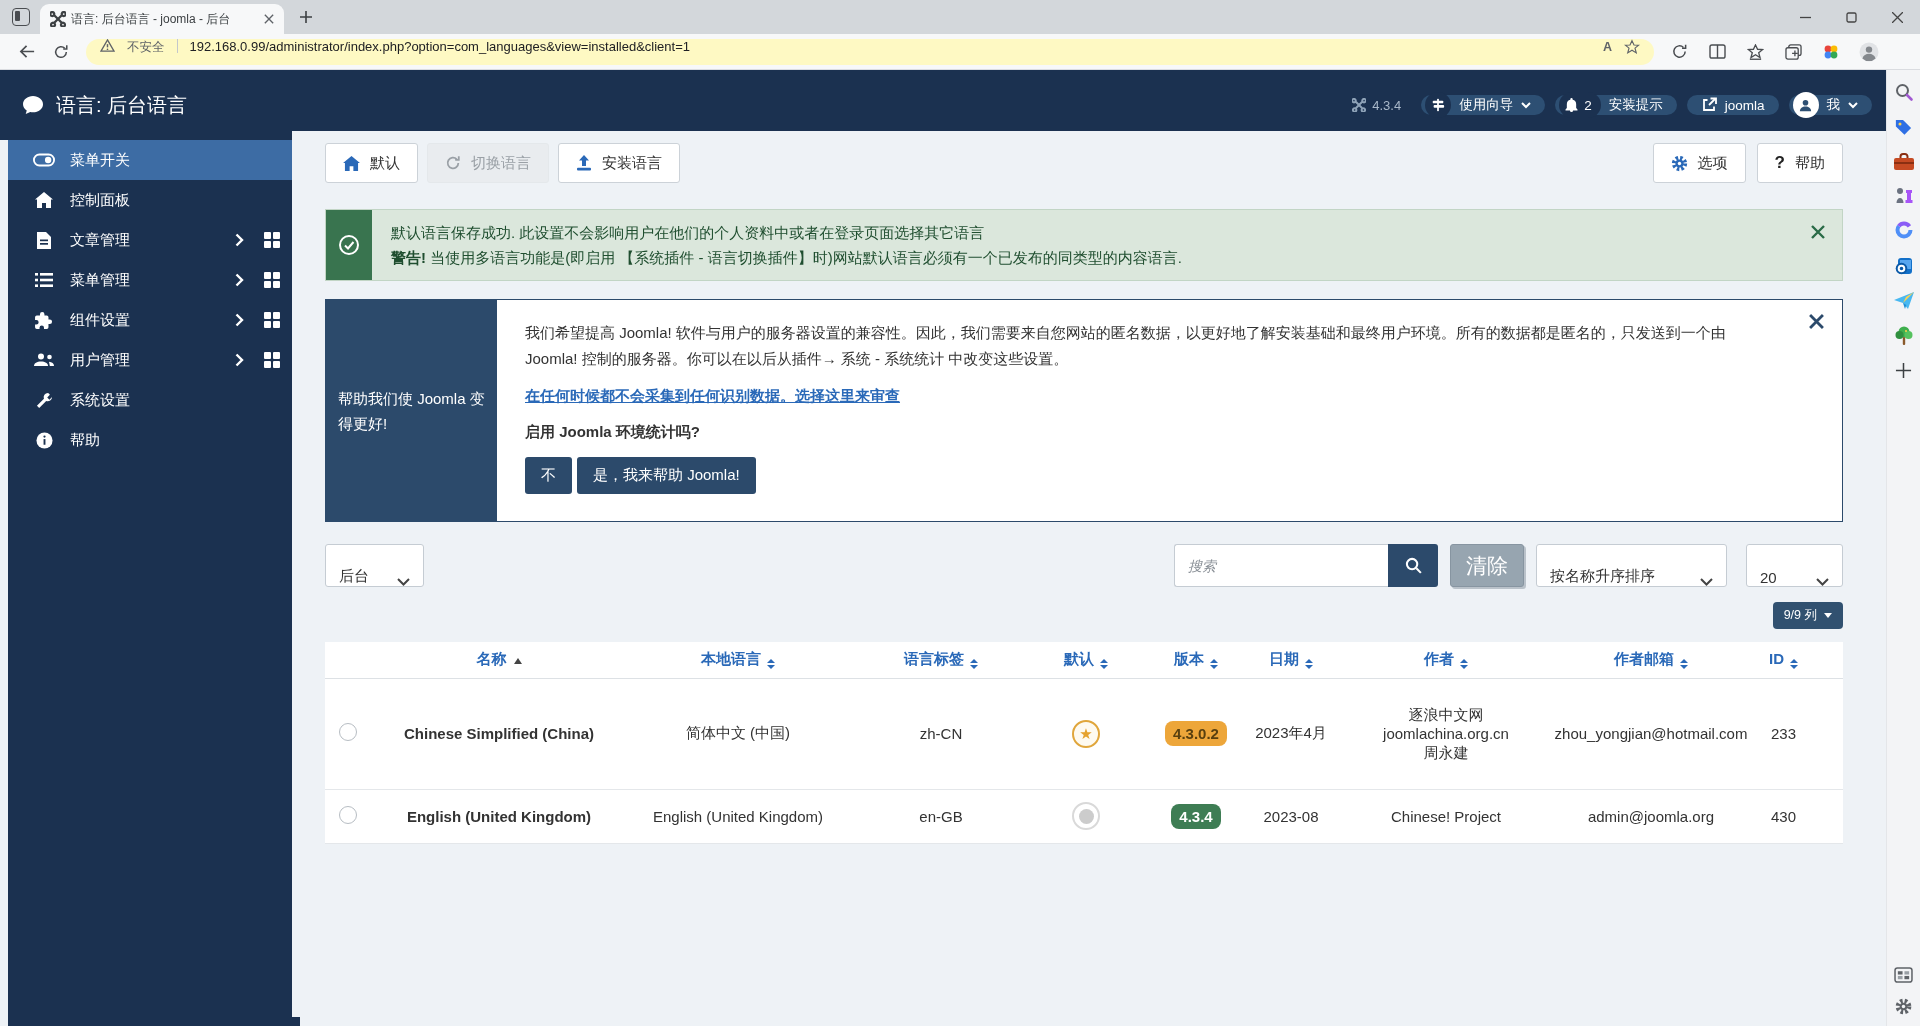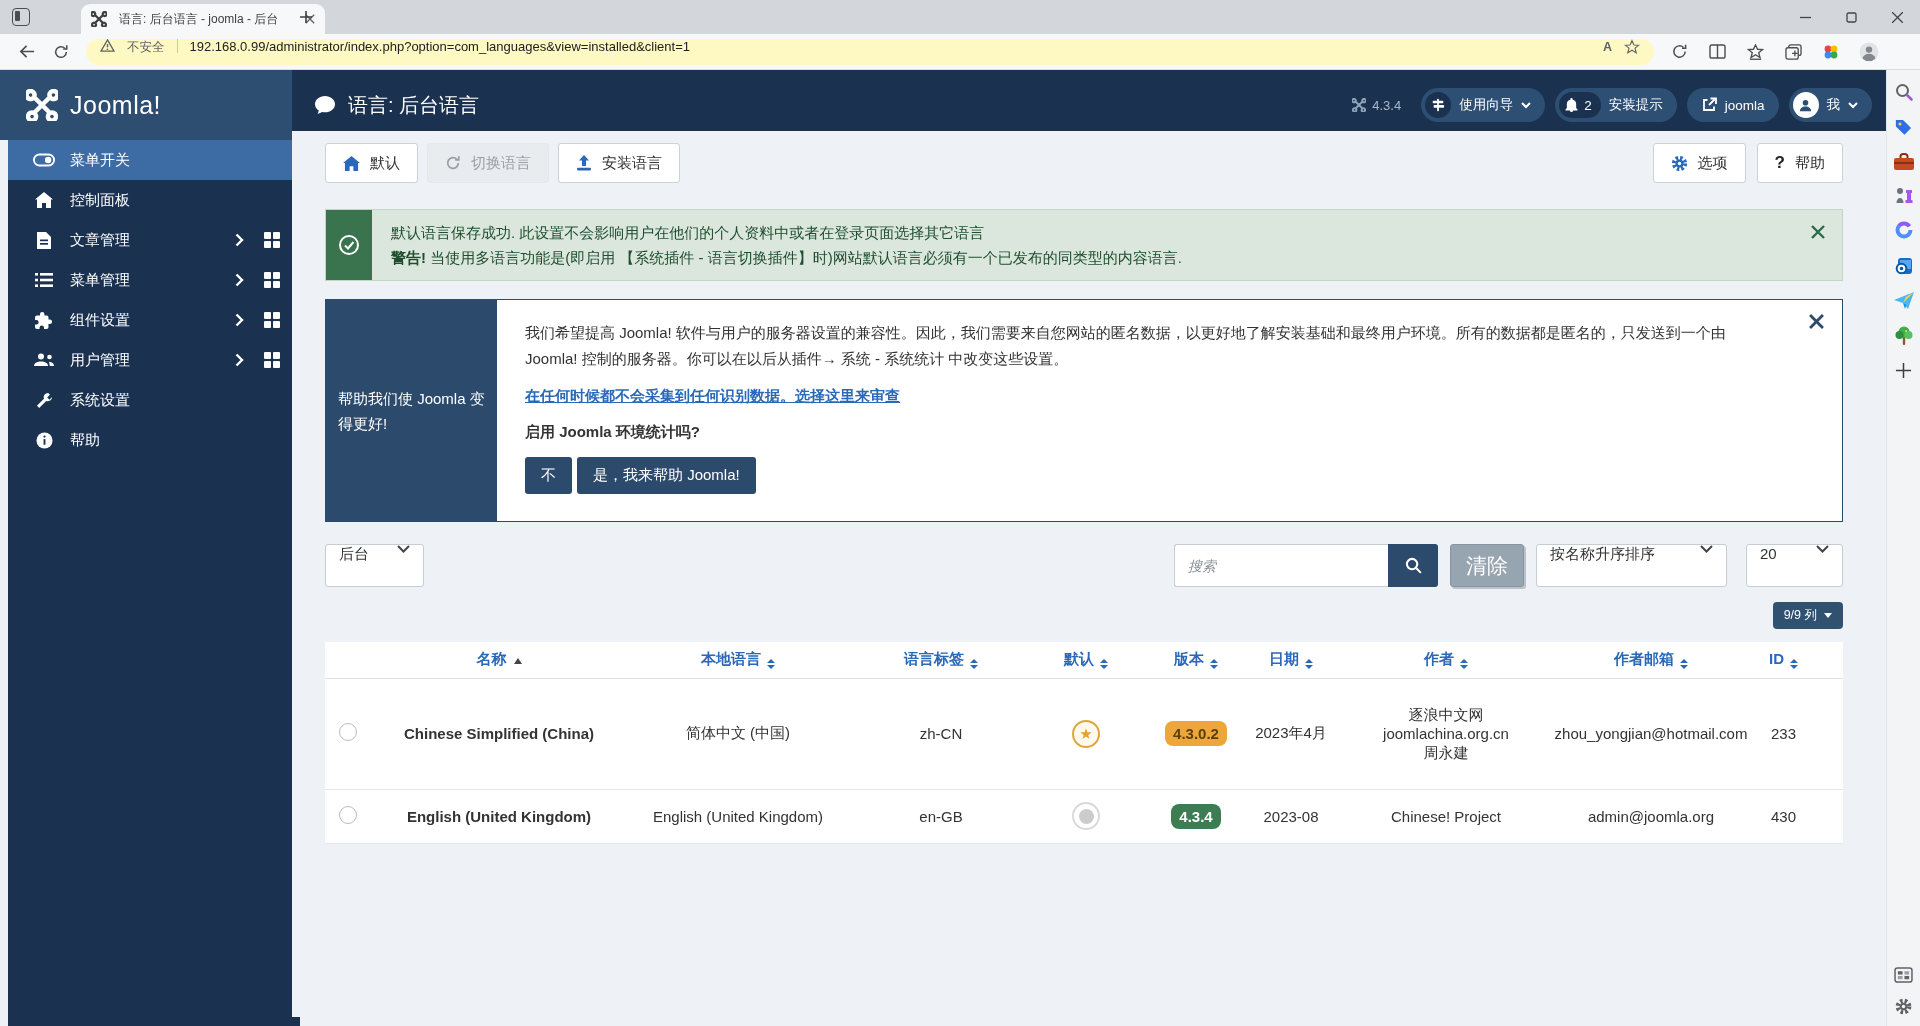--- a/index.html
+++ b/index.html
@@ -3,21 +3,21 @@
 <meta charset="utf-8">
 <style>
   * { margin:0; padding:0; box-sizing:border-box; }
   body { font-family:"Liberation Sans","DejaVu Sans",sans-serif; background:#fff; }
   .screen { position:relative; width:1920px; height:1026px; overflow:hidden; background:#eef2f6; }
 
   
   .tabbar { position:absolute; top:0; left:0; width:1920px; height:34px; background:#d3d7db; }
   .ws-ico { position:absolute; left:12px; top:8px; width:18px; height:18px; border:1.6px solid #4a4d51; border-radius:4px; }
   .ws-ico::after { content:""; position:absolute; left:2px; top:2px; width:5px; height:10px; background:#4a4d51; border-radius:1px; }
-  .tab { position:absolute; left:40px; bottom:0; width:244px; height:30px; background:#f7f8f9; border-radius:9px 9px 0 0; display:flex; align-items:center; gap:12px; padding:0 10px;margin-left:41px; }
+  .tab { position:absolute; left:40px; bottom:0; width:244px; height:30px; background:#f7f8f9; border-radius:9px 9px 0 0; display:flex; align-items:center; gap:5px; padding:0 10px; }
   .tab-title { flex:1; font-size:12px; color:#3c4043; white-space:nowrap; overflow:hidden; }
   .newtab { position:absolute; left:296px; top:7px; width:20px; height:20px; display:flex; align-items:center; justify-content:center; }
   .winctl { position:absolute; right:0; top:0; height:34px; display:flex; }
   .winbtn { width:46px; height:34px; display:flex; align-items:center; justify-content:center; }
 
   .toolbar { position:absolute; top:34px; left:0; width:1920px; height:36px; background:#f7f8f9; border-bottom:1px solid #dadce0; display:flex; align-items:center; padding:0 10px; }
   .navbtn { width:34px; height:30px; display:flex; align-items:center; justify-content:center; flex:0 0 auto; }
   .addr { flex:1; height:26px; margin:0 8px; background:#fef9c3; border-radius:13px; display:flex; align-items:flex-start; gap:12px; padding:0 14px; min-width:0; }
   .sec-label { font-size:12.5px; color:#5f6368; white-space:nowrap; }
   .addr-div { width:1px; height:14px; background:#c3c7cb; }
@@ -30,21 +30,21 @@
   .strip-bottom { margin-top:auto; display:flex; flex-direction:column; gap:14px; align-items:center; }
 
   
   .admin-header { position:absolute; top:70px; left:0; width:1886px; height:70px; background:#1b3150; display:flex; }
   .logo-zone { width:292px; height:70px; background:#2d4d71; display:flex; align-items:center; padding-left:26px; gap:12px; flex:0 0 auto; }
   .brand { color:#fff; font-size:25px; letter-spacing:.5px; }
   .header-main { flex:1; display:flex; padding:0 14px 0 22px; min-width:0; }
   .page-title { color:#fff; font-size:20px; display:flex; align-items:center; gap:12px; white-space:nowrap; }
   .header-right { margin-left:auto; display:flex; align-items:center; gap:10px; }
   .version { display:flex; align-items:center; gap:6px; color:#a9b8c9; font-size:13px; margin-right:10px; }
-  .pill { height:34px; background:#2d4f73; border-radius:17px; display:flex; align-items:center; gap:8px; padding:0 14px 0 4px; color:#fff; font-size:13.5px; white-space:nowrap; }
+  .pill { height:20px; background:#2d4f73; border-radius:17px; display:flex; align-items:center; gap:8px; padding:0 14px 0 4px; color:#fff; font-size:13.5px; white-space:nowrap; }
   .pill.simple { padding:0 14px; }
   .pill-circle { width:26px; height:26px; border-radius:50%; background:#1b3150; display:flex; align-items:center; justify-content:center; flex:0 0 auto; }
   .pill-circle.light { background:#fff; }
   .pill-dark { height:26px; border-radius:13px; background:#1b3150; display:flex; align-items:center; gap:6px; padding:0 9px 0 6px; }
 
   
   .sidebar { position:absolute; top:140px; left:8px; width:292px; height:886px; background:#1b3150; }
   .side-item { height:40px; display:flex; align-items:center; gap:14px; padding:0 20px 0 24px; color:#fff; font-size:15px; cursor:default; }
   .side-item.active { background:#3d6ca4; }
   .side-icon { width:24px; display:flex; justify-content:center; flex:0 0 auto; }
@@ -72,21 +72,21 @@
   .stats-side { width:171px; background:#2c4a6b; color:#fff; font-size:15px; line-height:25px; display:flex; align-items:center; padding:0 12px 0 12px; flex:0 0 auto; }
   .stats-main { flex:1; position:relative; padding:20px 64px 0 28px; font-size:15px; color:#333; }
   .stats-para { line-height:26px; }
   .stats-link { display:inline-block; margin-top:15px; color:#2a69b8; font-weight:bold; text-decoration:underline; cursor:pointer; }
   .stats-q { margin-top:17px; font-weight:bold; }
   .stats-btns { margin-top:15px; display:flex; gap:5px; }
   .btn-navy { background:#2c4a6b; color:#fff; border:none; border-radius:3px; height:37px; display:inline-flex; align-items:center; padding:0 16px; font-size:15px; cursor:pointer; }
   .stats-close { position:absolute; top:14px; right:18px; cursor:pointer; }
 
   .filter-row { margin-top:22px; display:flex; align-items:center; }
-  .sel { height:43px; background:#fff; border:1px solid #c5ccd3; border-radius:3px; display:inline-flex; align-items:flex-start; justify-content:space-between; padding:0 13px; font-size:15px; color:#333; cursor:pointer; }
+  .sel { height:43px; background:#fff; border:1px solid #c5ccd3; border-radius:3px; display:inline-flex; align-items:flex-end; justify-content:space-between; padding:0 13px; font-size:15px; color:#333; cursor:pointer; }
   .sel-client { width:99px; }
   .search-group { margin-left:auto; display:flex; align-items:center; }
   .search-input { width:214px; height:43px; border:1px solid #c5ccd3; border-right:none; border-radius:3px 0 0 3px; padding:0 13px; font-size:14px; color:#333; outline:none; background:#fff; }
   .search-input::placeholder { font-style:italic; color:#8a9097; }
   .search-btn { width:50px; height:43px; background:#2c4a6b; border:none; border-radius:0 3px 3px 0; display:flex; align-items:center; justify-content:center; cursor:pointer; }
   .clear-btn { margin-left:12px; height:43px; background:#97a5b0; border:1px solid #8795a1; color:#fff; border-radius:3px; padding:0 15px; font-size:21px; display:inline-flex; align-items:center; cursor:pointer; box-shadow:2px 2px 0 rgba(90,105,120,.35); }
   .sel-sort { margin-left:12px; width:191px; }
   .sel-limit { margin-left:19px; width:97px; }
 
   .cols-row { margin-top:15px; display:flex; justify-content:flex-end; }
@@ -292,29 +292,20 @@
         </svg>
       <svg width="19" height="19" viewBox="0 0 20 20">
           <circle cx="10" cy="10" r="6" fill="none" stroke="#5f6368" stroke-width="4.5" stroke-dasharray="2.6 2.2"></circle>
           <circle cx="10" cy="10" r="4" fill="#5f6368"></circle>
           <circle cx="10" cy="10" r="1.8" fill="#f3f4f6"></circle>
         </svg>
     </div>
   </div>
 
   <div class="admin-header">
-    <div class="logo-zone">
-      <svg width="32" height="32" viewBox="0 0 32 32" fill="none" stroke="#fff" stroke-width="4.5" stroke-linecap="round">
-          <path d="M15 15 L8 8 a4 4 0 1 0 -1.5 1.5"></path>
-          <path d="M17 15 L24 8 a4 4 0 1 1 1.5 1.5"></path>
-          <path d="M15 17 L8 24 a4 4 0 1 0 1.5 1.5"></path>
-          <path d="M17 17 L24 24 a4 4 0 1 1 -1.5 1.5"></path>
-        </svg>
-      <span class="brand">Joomla!</span>
-    </div>
     <div class="header-main">
       <span class="page-title">
         <svg width="22" height="20" viewBox="0 0 24 22" fill="#fff">
             <path d="M12 1C5.9 1 1 5 1 10c0 2.9 1.6 5.4 4.1 7L4 21l5-2.2c1 .2 2 .3 3 .3 6.1 0 11-4 11-9S18.1 1 12 1z"></path>
           </svg>
         <span>语言: 后台语言</span>
       </span>
       <span class="header-right">
         <span class="version">
           <svg width="14" height="14" viewBox="0 0 32 32" fill="none" stroke="#8fa3b8" stroke-width="4.5" stroke-linecap="round">

